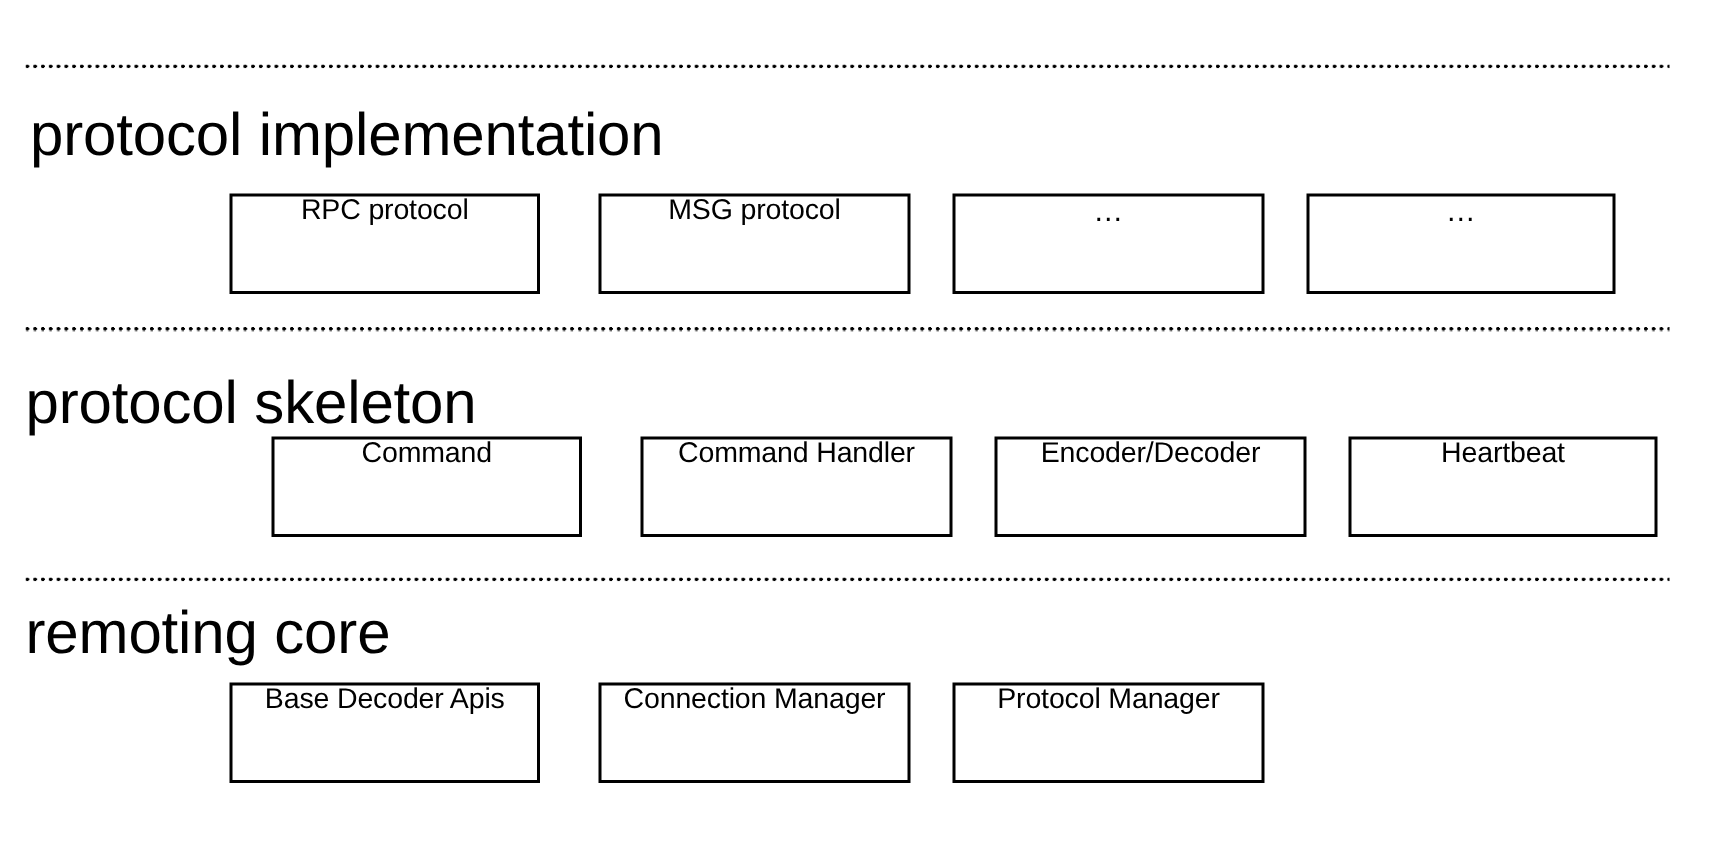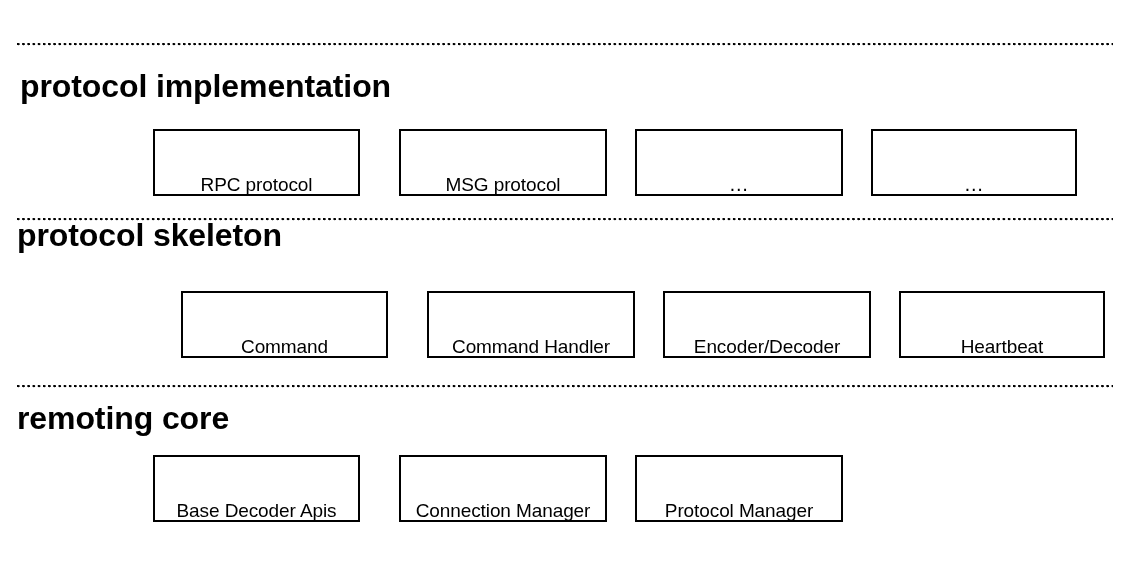--- a/index.html
+++ b/index.html
@@ -40,22 +40,22 @@
 
   
   .layer {
     position: absolute;
     left: 0;
     width: 1148px;
   }
 
   .layer-title {
     position: absolute;
-    font-size: 32px;
-    font-weight: 700;
+    font-size: 40px;
+    font-weight: 400;
     line-height: 1;
     letter-spacing: -0.1px;
     color: #000000;
     white-space: nowrap;
   }
 
   
   .box-row {
     position: absolute;
     left: 153px;
@@ -64,21 +64,21 @@
   }
 
   .node-box {
     position: absolute;
     top: 0;
     height: 67px;
     box-sizing: border-box;
     border: 2px solid #000000;
     background: #ffffff;
     display: flex;
-    align-items: flex-end;
+    align-items: flex-start;
     justify-content: center;
     overflow: hidden;
   }
 
   .node-label {
     font-size: 19px;
     font-weight: 400;
     line-height: 1;
     color: #000000;
     white-space: nowrap;
@@ -125,21 +125,21 @@
         <span class="node-label ellipsis">…</span>
       </div>
 
     </div>
   </div>
 
   <div class="divider" style="top:218px;"></div>
 
   <div class="layer" style="top:219px; height:167px;">
 
-    <div class="layer-title" style="left:17px; top:0;">protocol skeleton</div>
+    <div class="layer-title" style="left:17px; top:30px;">protocol skeleton</div>
 
     <div class="box-row" style="top:72px;margin-left:28px;">
 
       <div class="node-box col-0">
         <span class="node-label">Command</span>
       </div>
 
       <div class="node-box col-1">
         <span class="node-label">Command Handler</span>
       </div>

